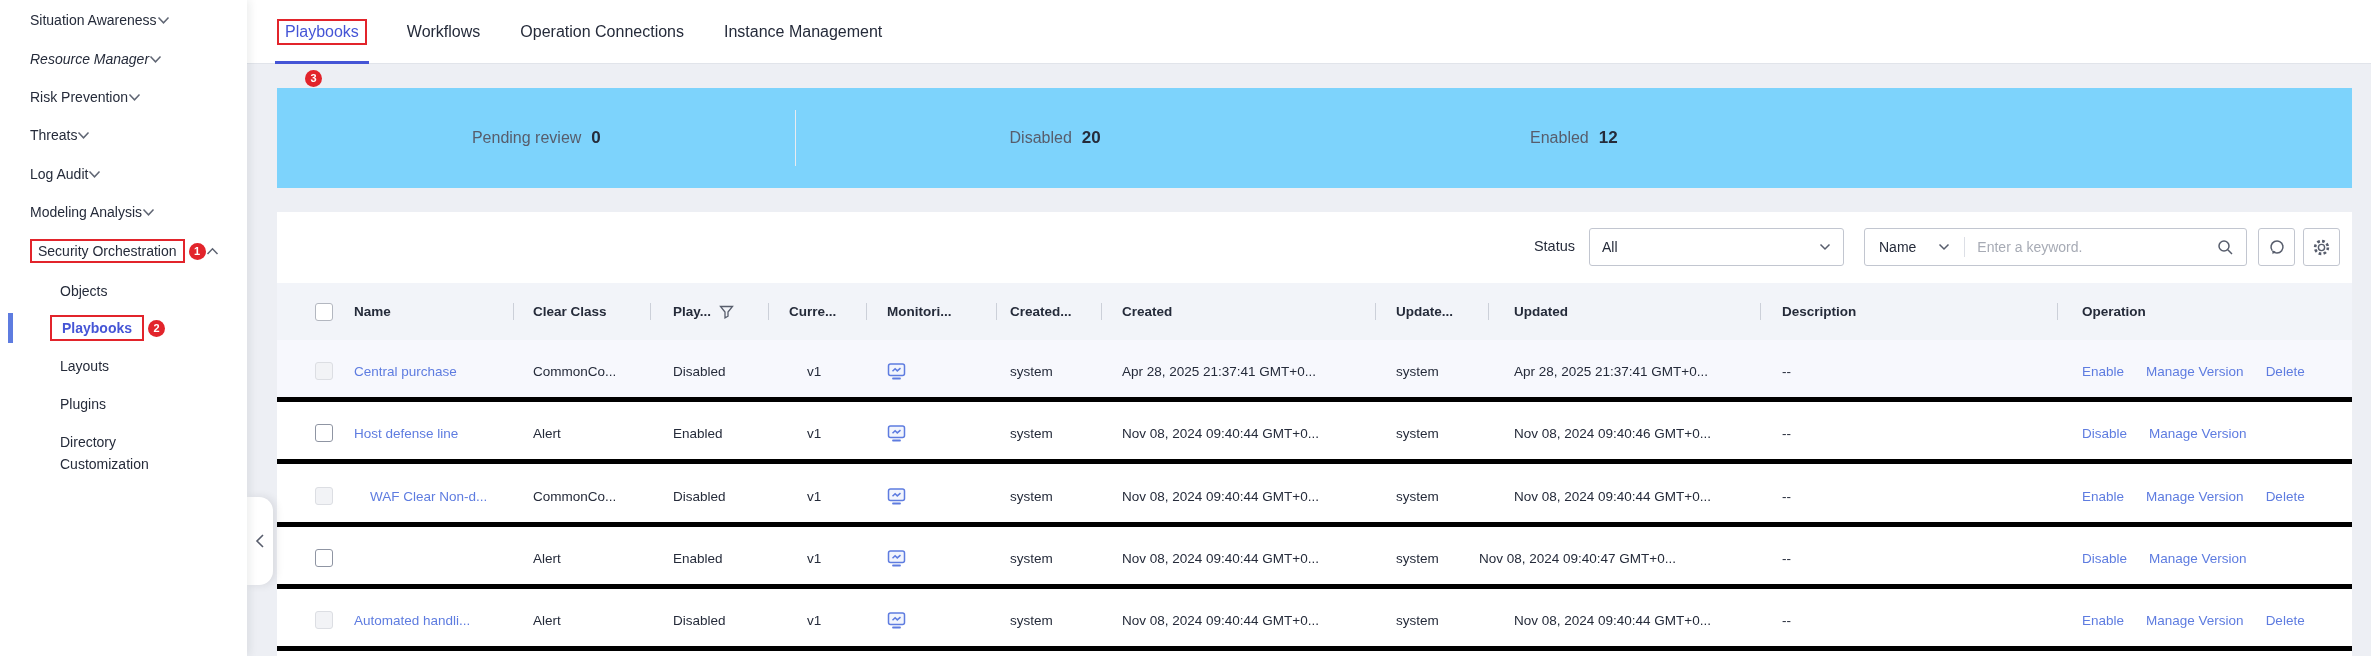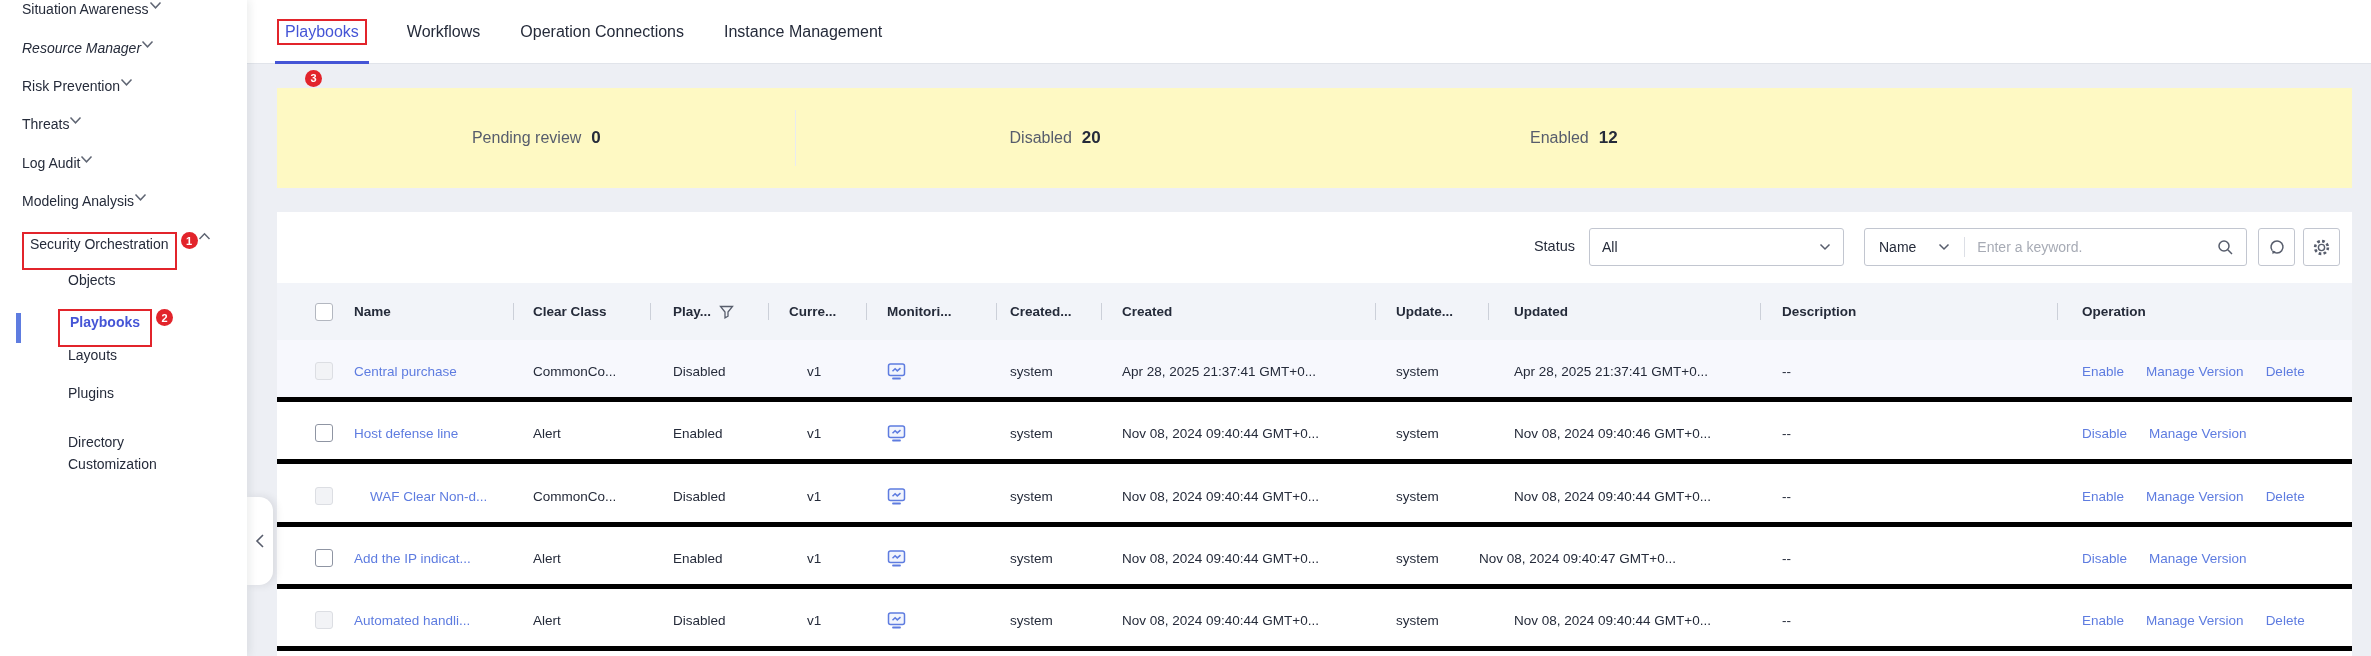--- a/index.html
+++ b/index.html
@@ -10,44 +10,44 @@
   *{margin:0;padding:0;box-sizing:border-box;}
   html,body{width:2371px;height:656px;}
   body{
     position:relative;overflow:hidden;background:#edeff4;
     font-family:"Liberation Sans","DejaVu Sans",sans-serif;
     color:#252b3a;-webkit-font-smoothing:antialiased;
   }
   
   .sidebar{position:absolute;left:0;top:0;width:247px;height:656px;background:#fff;
     box-shadow:3px 0 8px rgba(29,33,41,.08);z-index:5;}
-  .side-item{position:absolute;left:0;width:247px;height:38px;display:flex;
+  .side-item{position:absolute;left:8px;width:247px;height:38px;display:flex;align-items:center;
     padding-left:22px;font-size:14px;color:#252b3a;cursor:pointer;}
-  .side-sub{padding-left:52px;margin-left:16px;}
+  .side-sub{padding-left:52px;}
   .side-sub.boxed{padding-left:42px;}
   .side-sub.twoline{height:56px;line-height:1.6;display:block;padding-top:3px;}
   .annot{border:2px solid var(--red);padding:2px 6px;display:inline-block;}
   .side-sub .annot{padding:3px 10px;}
   .active-blue{color:var(--accent);font-weight:bold;}
   .badge{min-width:17px;height:17px;border-radius:50%;background:var(--red);color:#fff;
     font-size:11px;font-weight:bold;display:inline-flex;align-items:center;justify-content:center;
     margin-left:4px;flex:0 0 auto;}
   .blue-bar{position:absolute;left:0;top:4px;width:5px;height:30px;background:var(--link);}
   .collapse-flap{position:absolute;left:247px;top:497px;width:26px;height:88px;background:#fff;
     border-radius:0 14px 14px 0;box-shadow:3px 0 8px rgba(29,33,41,.10);z-index:4;
     display:flex;align-items:center;justify-content:center;cursor:pointer;}
   
   .tabsbar{position:absolute;left:247px;right:0;top:0;height:64px;background:#fff;
     border-bottom:1px solid #e1e4ea;display:flex;align-items:center;gap:40px;padding-left:30px;}
   .tab{position:relative;height:64px;display:flex;align-items:center;font-size:16px;cursor:pointer;}
   .tab.active{color:var(--accent);}
   .tab.active::after{content:"";position:absolute;left:-2px;right:-2px;bottom:0;height:3px;background:var(--accent);}
   .tab .tab-badge{position:absolute;left:24px;top:70px;}
   
-  .stats-card{position:absolute;left:277px;top:88px;width:2075px;height:100px;background:#fef9c3;display:flex;}
+  .stats-card{position:absolute;left:277px;top:88px;width:2075px;height:100px;background:#7dd3fc;display:flex;}
   .stat{position:relative;width:25%;display:flex;align-items:center;justify-content:center;gap:10px;cursor:pointer;}
   .stat:first-child::after{content:"";position:absolute;right:0;top:22px;height:56px;width:1px;background:#e9ebf0;}
   .stat-label{font-size:16px;color:#575d6c;}
   .stat-value{font-size:17px;font-weight:bold;color:#252b3a;}
   .table-card{position:absolute;left:277px;top:212px;width:2075px;height:444px;background:#fff;}
   
   .f-label{position:absolute;left:1210px;top:26px;width:88px;text-align:right;font-size:14.5px;color:#252b3a;}
   .select{position:absolute;top:16px;height:38px;border:1px solid #c2c6d0;border-radius:3px;background:#fff;
     display:flex;align-items:center;padding:0 12px;font-size:14px;cursor:pointer;}
   .select .caret{margin-left:auto;}
@@ -379,23 +379,20 @@
         <div class="td" style="left: 1237px;">Nov 08, 2024 09:40:44 GMT+0...</div>
         <div class="td" style="left: 1505px;">--</div>
         <div class="td ops" style="left: 1805px;">
           <a>Enable</a>
           <a>Manage Version</a>
           <a>Delete</a>
         </div>
       </div>
       <div class="trow" style="top: 315px;">
         <span class="checkbox" style="position: absolute; left: 38px; top: 22px;"></span>
-        <div class="td" style="left: 77px;">
-          <a>Add the IP indicat...</a>
-        </div>
         <div class="td" style="left: 256px;">Alert</div>
         <div class="td" style="left: 396px;">Enabled</div>
         <div class="td" style="left: 530px;">v1</div>
         <div class="td" style="left: 609px;">
           <span>
             <svg width="21" height="19" viewBox="0 0 21 19">
               <rect x="2.5" y="2" width="16" height="11.5" rx="2" fill="#f2f5fd" stroke="#5E7CE0" stroke-width="1.5"></rect>
               <path d="M6.5 9.3l2.6-2.6 2.2 2.2 3.2-2.8" fill="none" stroke="#5E7CE0" stroke-width="1.5"></path>
               <path d="M7 16.5h7" stroke="#5E7CE0" stroke-width="1.8" stroke-linecap="round"></path>
             </svg>

